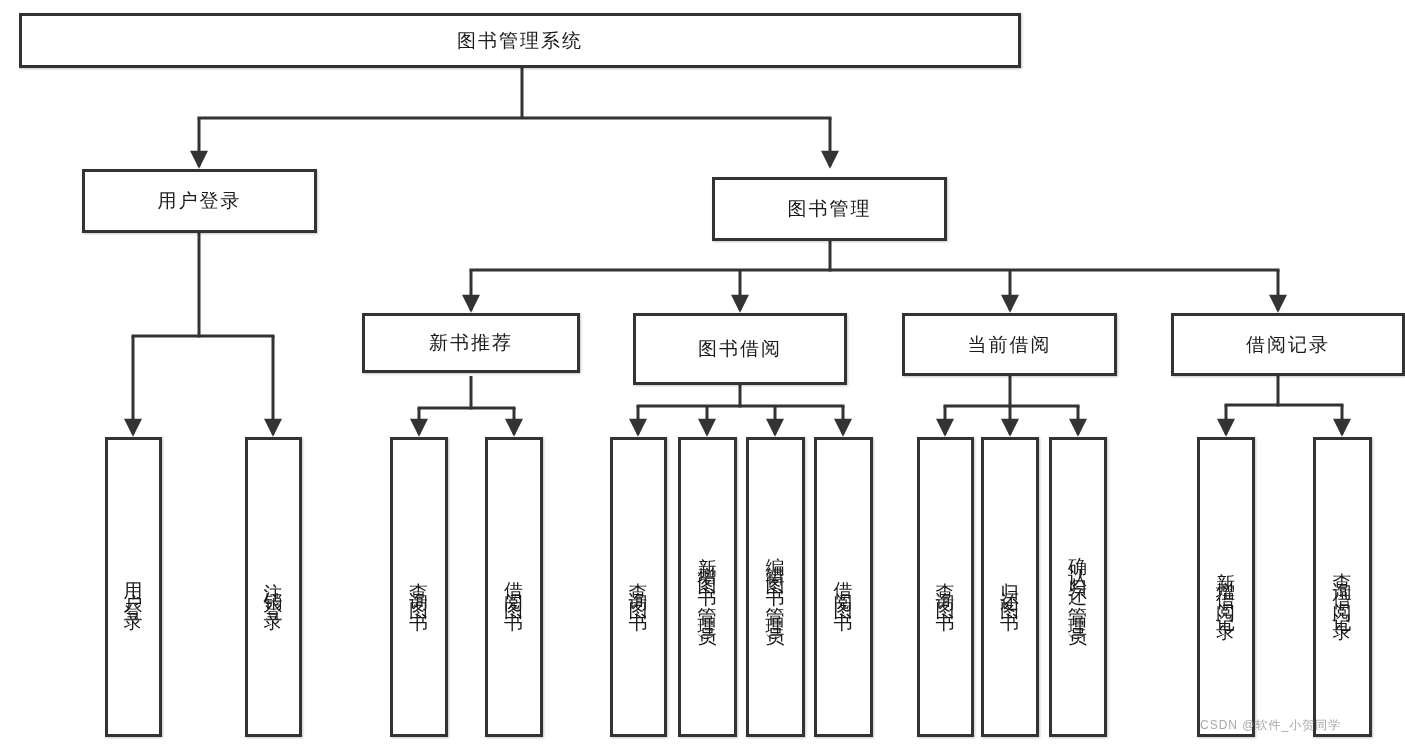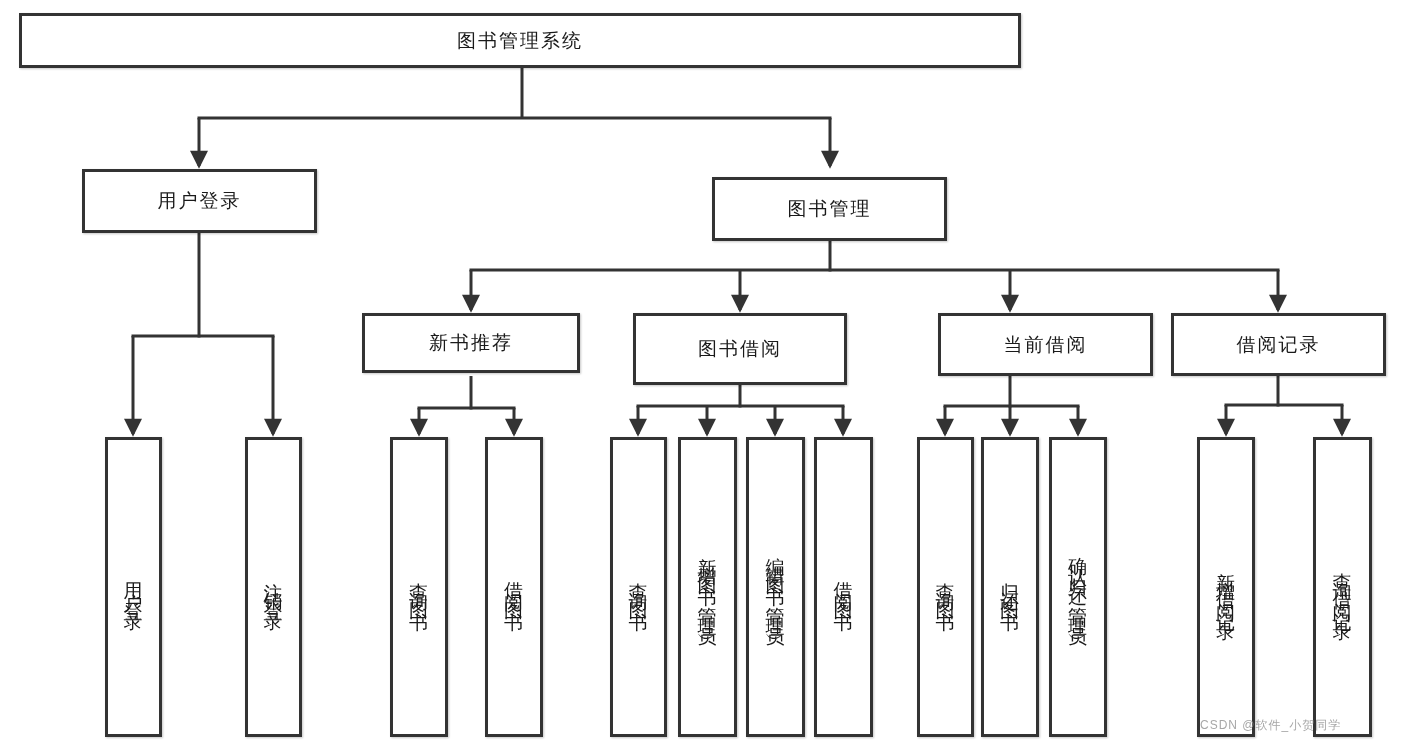--- a/index.html
+++ b/index.html
@@ -104,22 +104,22 @@
     <path class="ln" d="M1342,405 V434" marker-end="url(#ah)"></path>
   </svg>
 
   <div class="node" style="left:19px; top:13px; width:1002px; height:55px;">图书管理系统</div>
 
   <div class="node" style="left:82px; top:169px; width:235px; height:64px;">用户登录</div>
   <div class="node" style="left:712px; top:169px; width:235px; height:64px;margin-top:8px;">图书管理</div>
 
   <div class="node" style="left:362px; top:313px; width:218px; height:60px;">新书推荐</div>
   <div class="node" style="left:633px; top:313px; width:214px; height:72px;">图书借阅</div>
-  <div class="node" style="left:902px; top:313px; width:215px; height:63px;margin-left:36px;">当前借阅</div>
-  <div class="node" style="left:1171px; top:313px; width:215px; height:63px;">借阅记录</div>
+  <div class="node" style="left:902px; top:313px; width:215px; height:63px;">当前借阅</div>
+  <div class="node" style="left:1171px; top:313px; width:234px; height:63px;">借阅记录</div>
 
   <div class="node nv" style="left:105px; top:437px; width:57px; height:300px;">用户登录</div>
   <div class="node nv" style="left:245px; top:437px; width:57px; height:300px;">注销登录</div>
 
   <div class="node nv" style="left:390px; top:437px; width:58px; height:300px;">查询图书</div>
   <div class="node nv" style="left:485px; top:437px; width:58px; height:300px;">借阅图书</div>
 
   <div class="node nv" style="left:610px; top:437px; width:57px; height:300px;">查询图书</div>
   <div class="node nv" style="left:678px; top:437px; width:59px; height:300px;">新增图书（管理员）</div>
   <div class="node nv" style="left:746px; top:437px; width:59px; height:300px;">编辑图书（管理员）</div>

